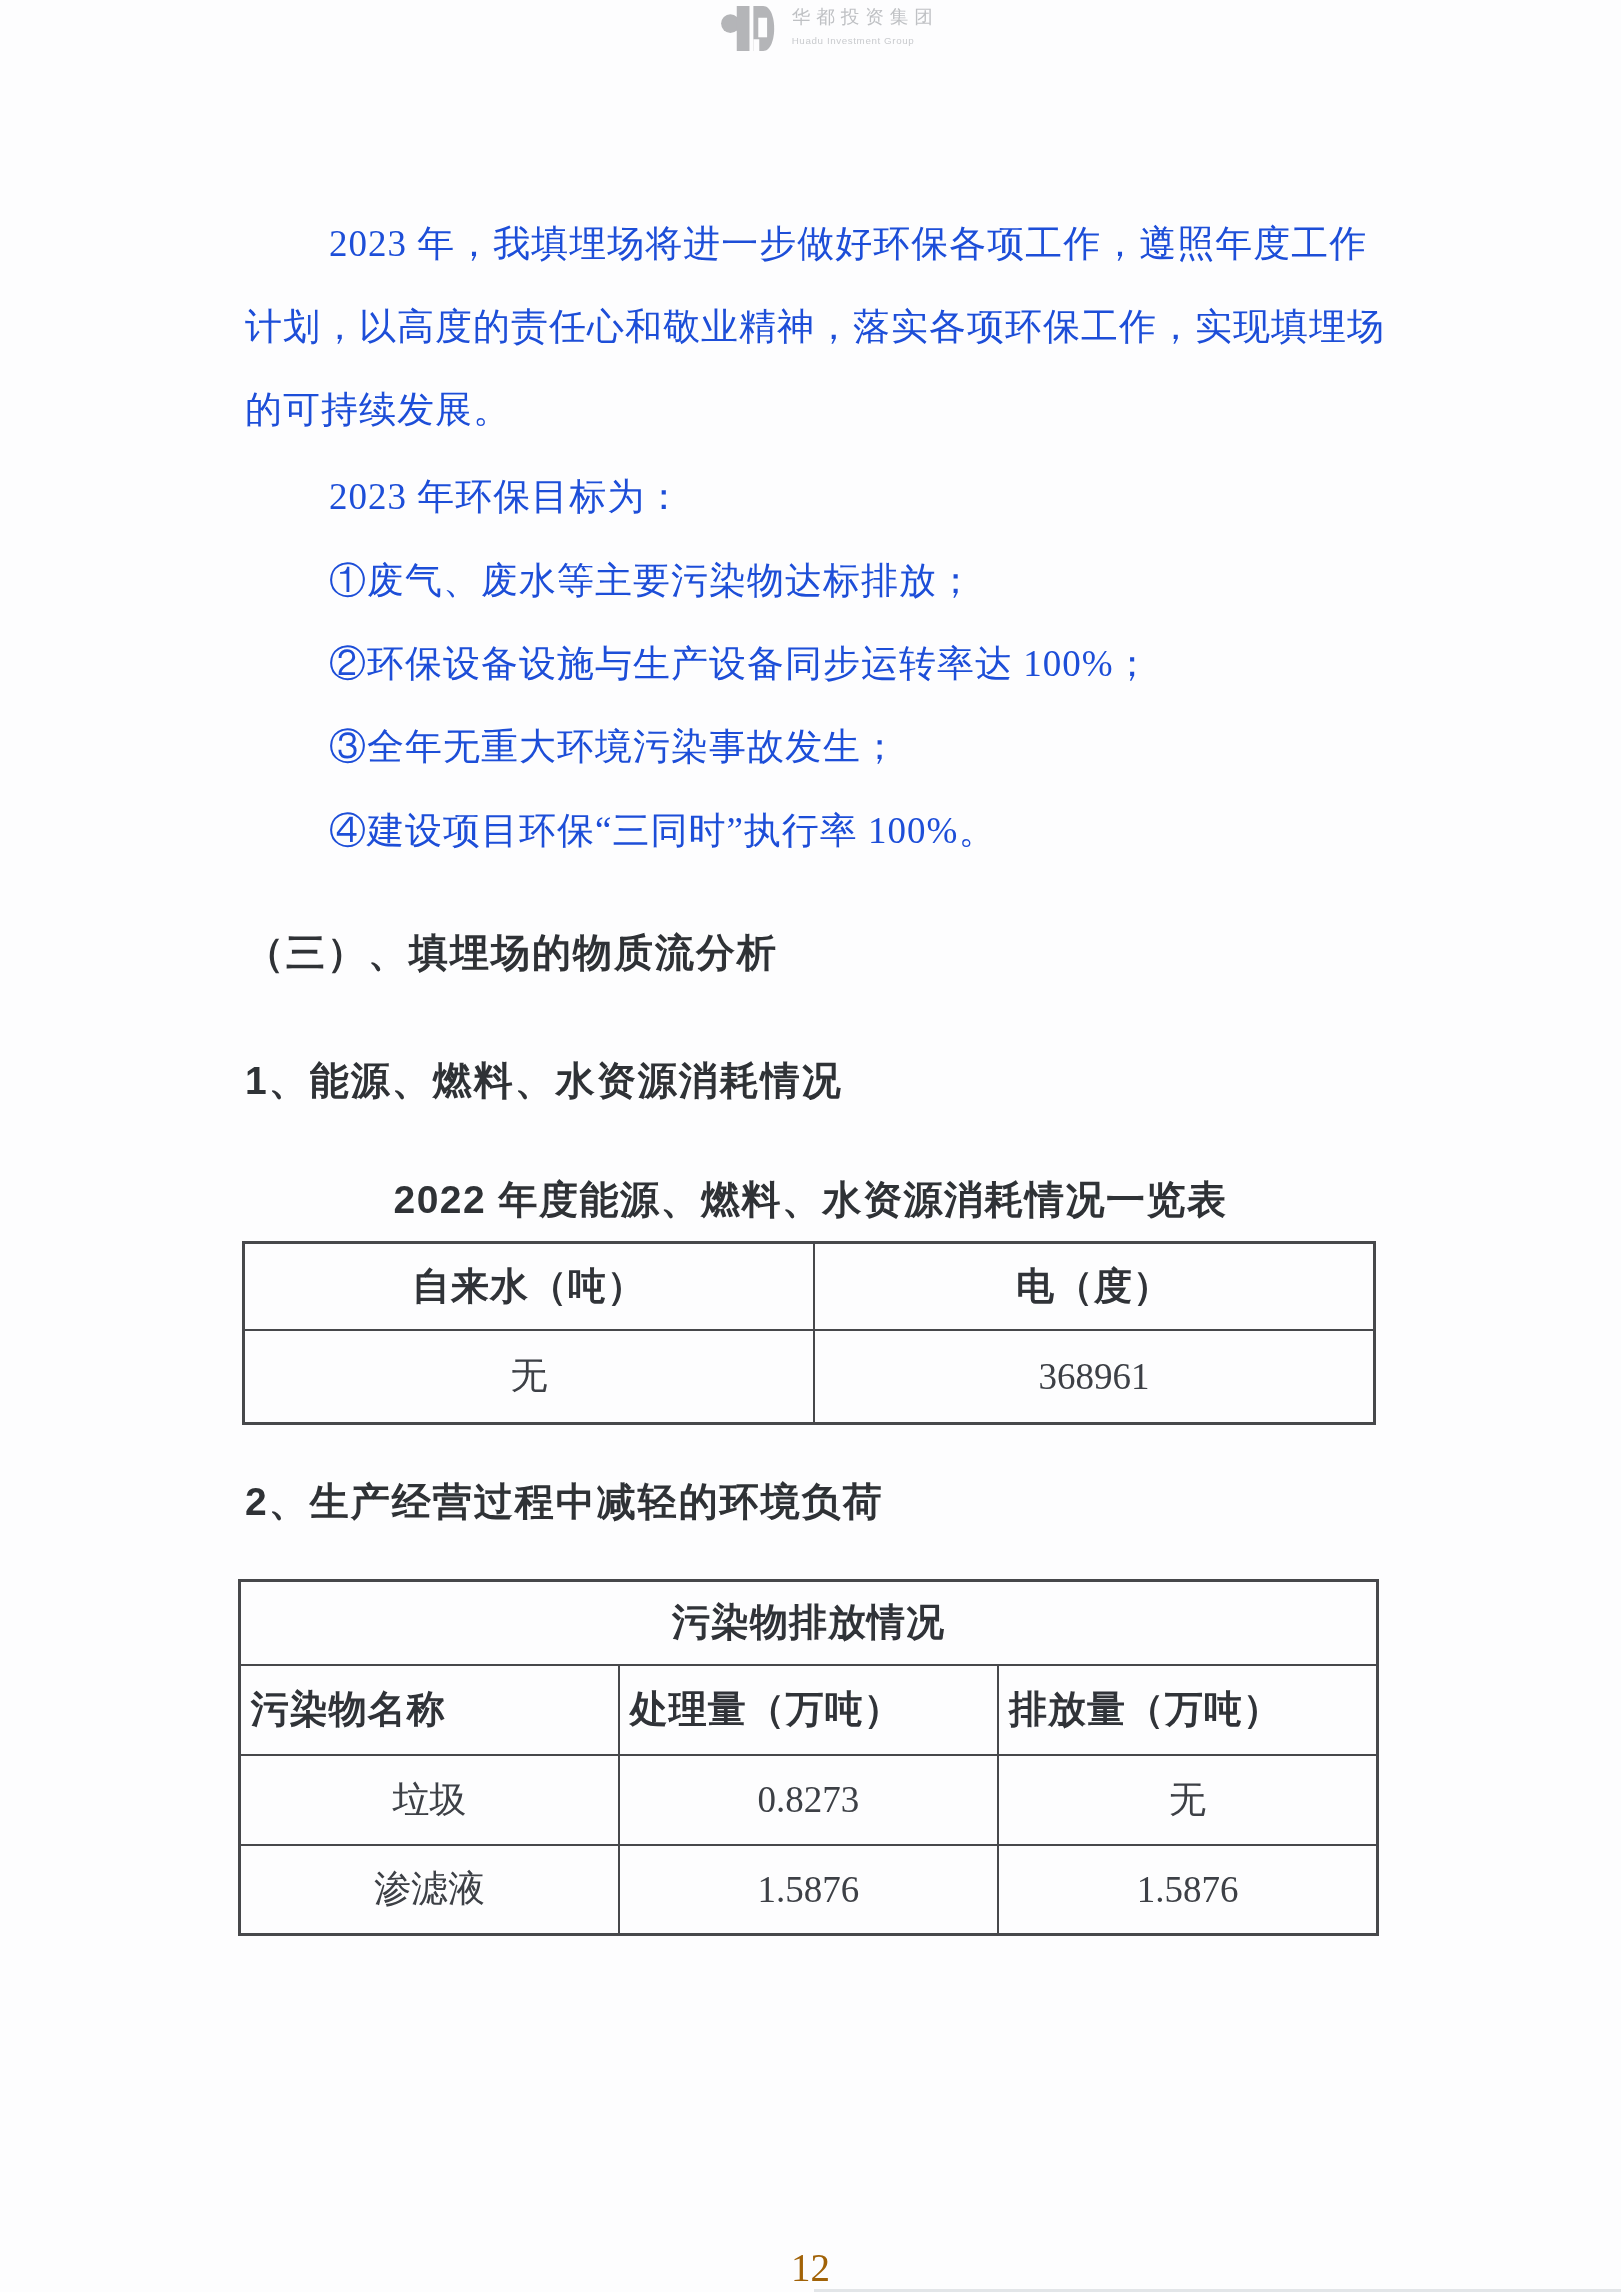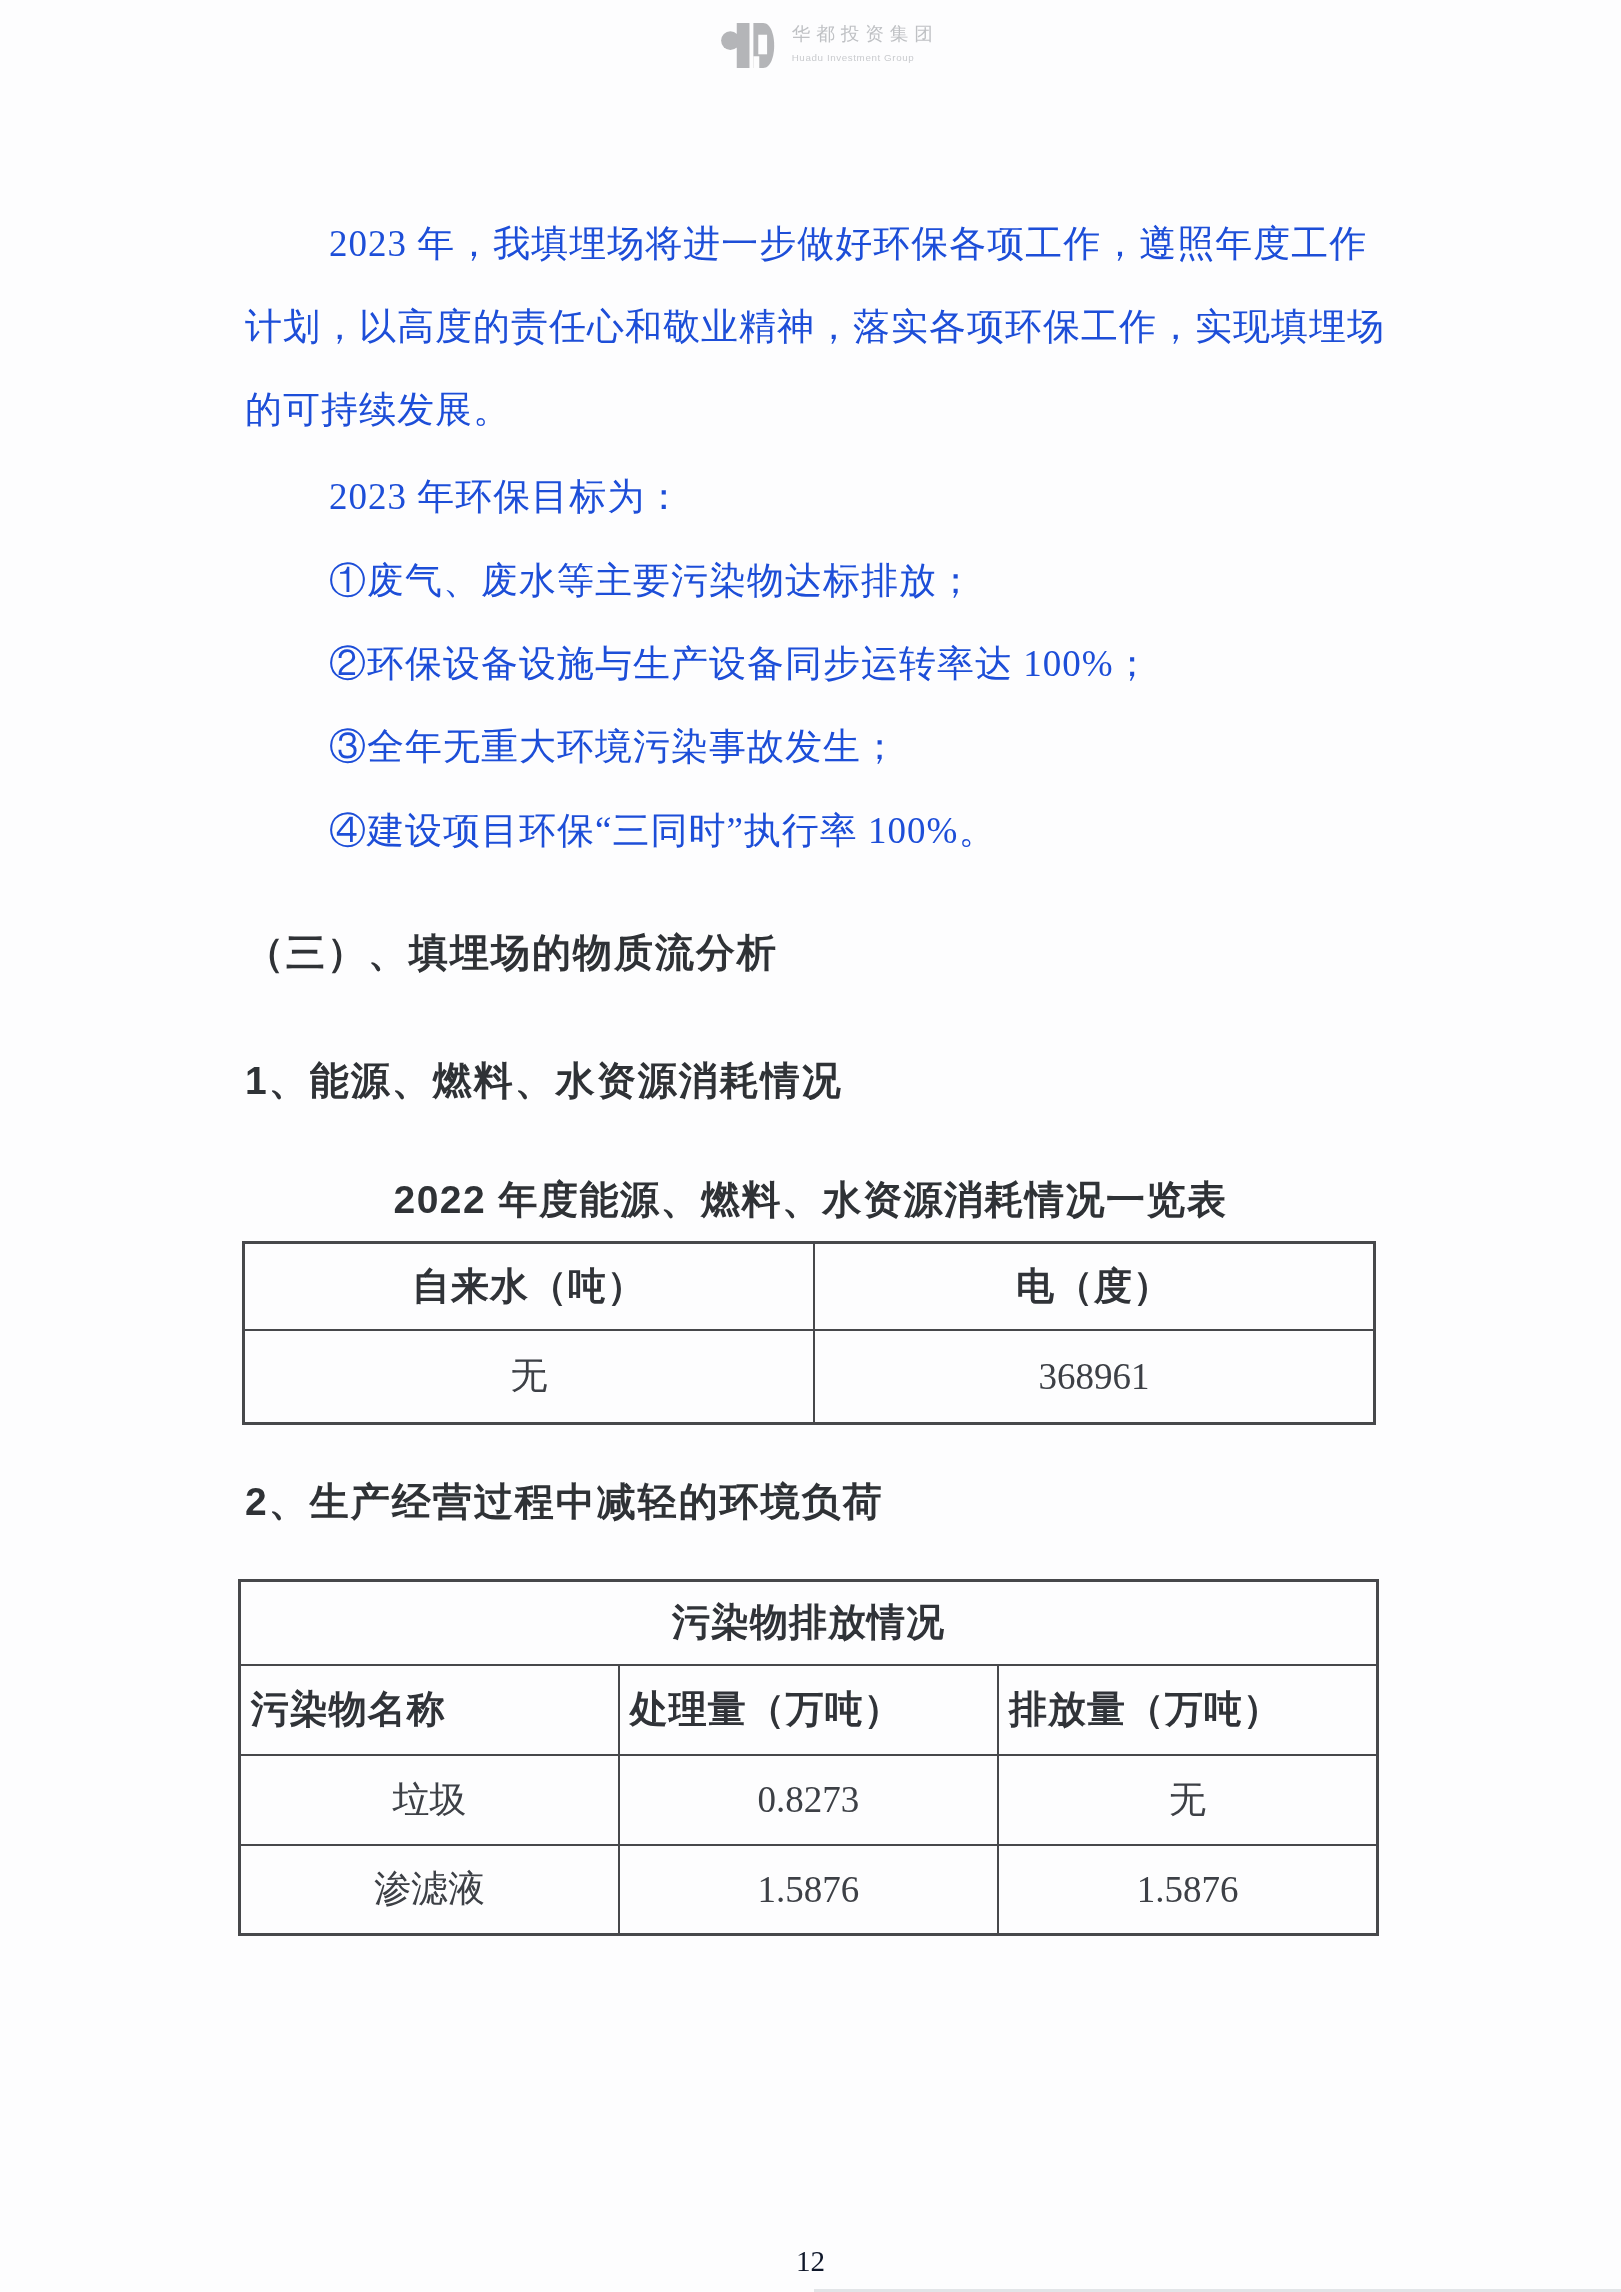--- a/index.html
+++ b/index.html
@@ -6,21 +6,21 @@
   .page {
     position:relative;
     width:1621px; height:2293px;
     margin:0 auto;
     background:#fdfdfe;
     overflow:hidden;
     font-family:"Liberation Serif","DejaVu Serif",serif;
   }
 
   
-  .logo { position:absolute; left:721px; top:23px; display:flex; align-items:flex-start; }
+  .logo { position:absolute; left:721px; top:6px; display:flex; align-items:flex-start; }
   .logo-mark { flex:0 0 auto; }
   .logo-text { margin-left:15.7px; font-family:"Liberation Sans","DejaVu Sans",sans-serif; }
   .logo-cn { font-size:18.6px; color:#bfc1c4; letter-spacing:5.9px; line-height:21.6px; }
   .logo-en { font-size:9.8px; color:#c9cbce; letter-spacing:0.6px; margin-top:7px; }
 
   
   .line {
     position:absolute; left:245px; width:1176px;
     font-size:37px; line-height:47px; letter-spacing:1px;
     color:#1d4ed8; white-space:nowrap;
@@ -53,21 +53,21 @@
   #consumption-table tr.hdr  { height:87px; }
   #consumption-table tr.data { height:94px; }
   #pollutant-table { left:238px; top:1579px; width:1141px; }
   #pollutant-table tr.cap  { height:84px; }
   #pollutant-table tr.hdr  { height:90px; }
   #pollutant-table tr.data { height:90px; }
 
   
   .page-number {
     position:absolute; left:0; top:2245px; width:1621px;
-    text-align:center; font-size:29px; color:#0f172a;
+    text-align:center; font-size:39px; color:#a16207;
   }
   .scan-edge {
     position:absolute; bottom:0; left:814px; width:808px; height:3.9px;
     background:#e2e5e8;
   }
 </style>
 </head>
 <body>
 
 <div class="page">

